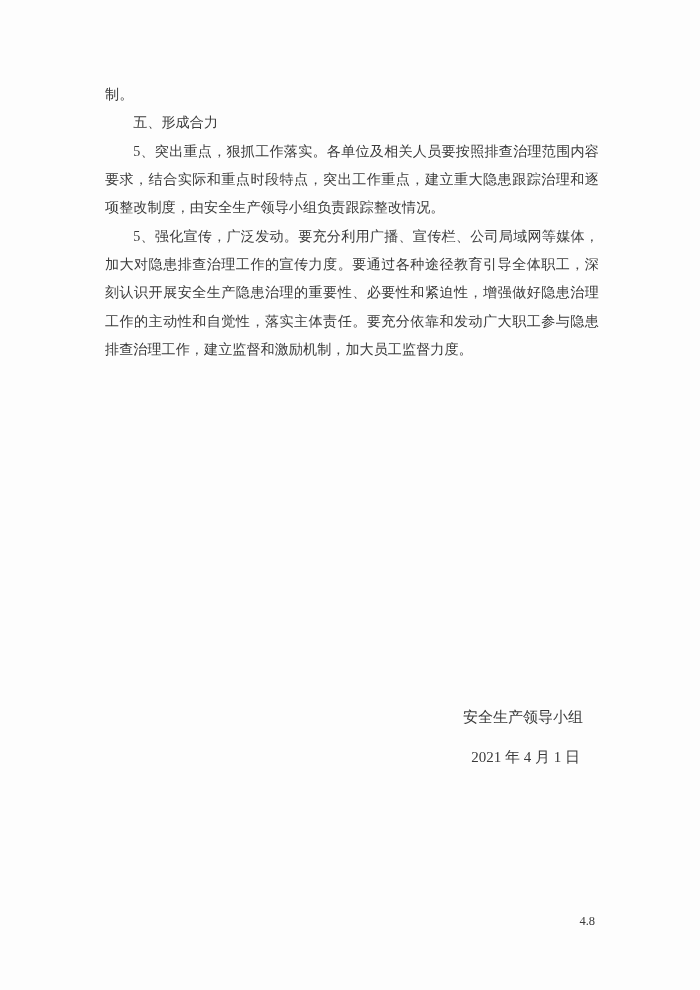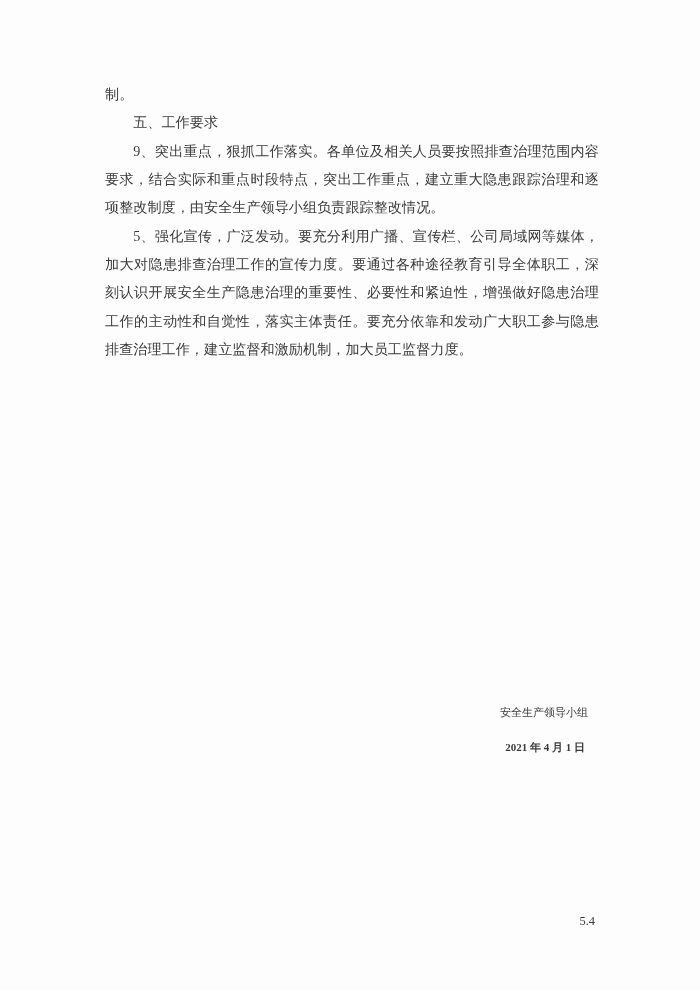--- a/index.html
+++ b/index.html
@@ -42,47 +42,46 @@
   .content p.heading-line {
     text-align: left;
   }
   .signature {
     position: absolute;
     top: 691px;
     right: 105px;
     text-align: right;
   }
   .signature p {
-    margin: 7px;
-    font-size: 11px;
+    margin: 12px;
+    font-size: 15px;
     line-height: 28.35px;
   }
   .signature .sig-date {
     padding-right: 3px;
-    font-weight: bold;
   }
   .footer-pagenum {
     position: absolute;
     top: 913px;
     right: 105px;
     font-size: 12.5px;
     line-height: 16px;
     color: #3a3a3a;
   }
 </style>
 </head>
 <body>
 
 <div class="page">
   <div class="content">
     <p class="no-indent">制。</p>
-    <p class="heading-line">五、工作要求</p>
-    <p>9、突出重点，狠抓工作落实。各单位及相关人员要按照排查治理范围内容要求，结合实际和重点时段特点，突出工作重点，建立重大隐患跟踪治理和逐项整改制度，由安全生产领导小组负责跟踪整改情况。</p>
+    <p class="heading-line">五、形成合力</p>
+    <p>5、突出重点，狠抓工作落实。各单位及相关人员要按照排查治理范围内容要求，结合实际和重点时段特点，突出工作重点，建立重大隐患跟踪治理和逐项整改制度，由安全生产领导小组负责跟踪整改情况。</p>
     <p>5、强化宣传，广泛发动。要充分利用广播、宣传栏、公司局域网等媒体，加大对隐患排查治理工作的宣传力度。要通过各种途径教育引导全体职工，深刻认识开展安全生产隐患治理的重要性、必要性和紧迫性，增强做好隐患治理工作的主动性和自觉性，落实主体责任。要充分依靠和发动广大职工参与隐患排查治理工作，建立监督和激励机制，加大员工监督力度。</p>
   </div>
 
   <div class="signature">
     <p class="sig-name">安全生产领导小组</p>
     <p class="sig-date">2021 年 4 月 1 日</p>
   </div>
 
-  <div class="footer-pagenum">5.4</div>
+  <div class="footer-pagenum">4.8</div>
 </div>
 
 </body></html>

